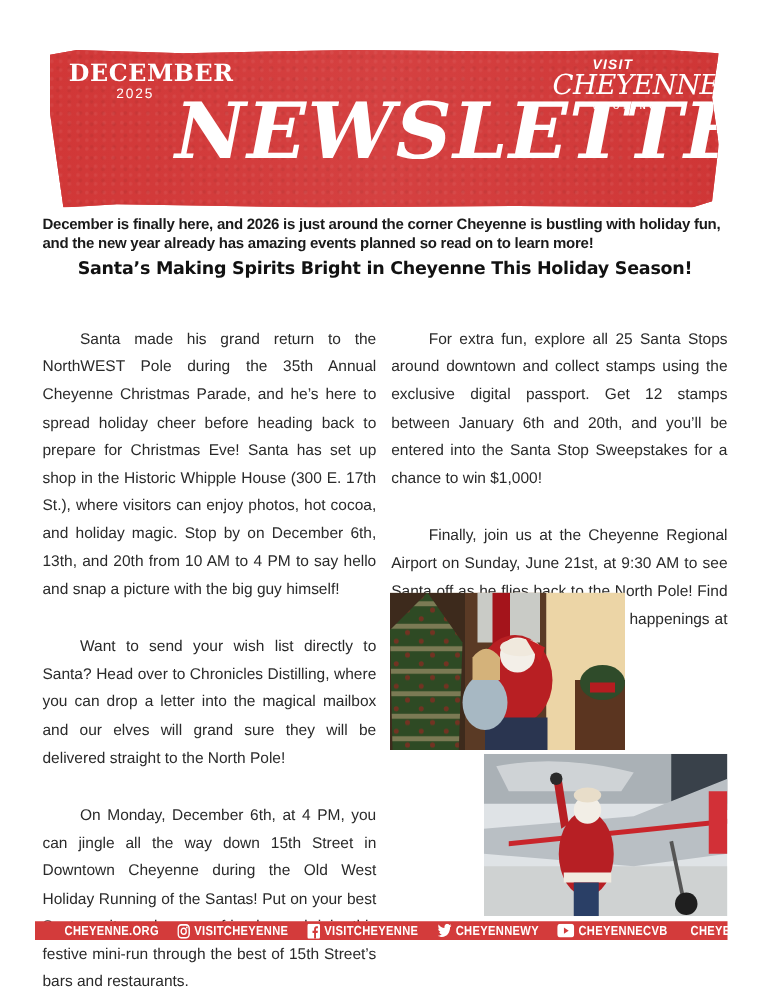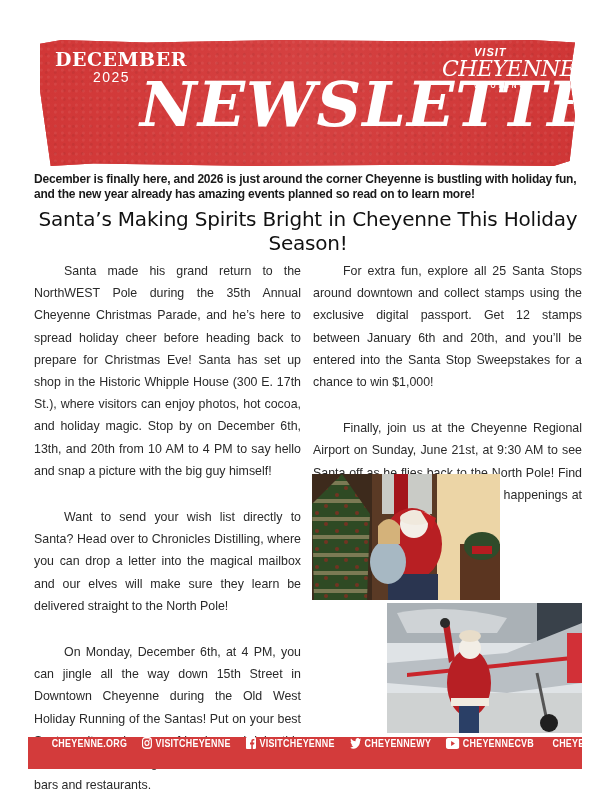--- a/index.html
+++ b/index.html
@@ -16,56 +16,56 @@
     background-size: 7px 7px, 9px 9px, 100% 100%;
     clip-path: polygon(0% 3%, 4% 0%, 20% 2%, 45% 0%, 70% 1%, 92% 0%, 100% 2%, 99% 30%, 100% 60%, 99% 96%, 96% 100%, 70% 99%, 40% 100%, 10% 98%, 2% 100%, 1% 70%, 0% 40%);
   }
   .banner .month {
     position: absolute; left: 15px; top: 8px;
     font-family: "DejaVu Serif", serif; font-weight: bold; font-size: 19px;
     color: #fff; letter-spacing: 0.5px;
   }
   .banner .year {
     position: absolute; left: 53px; top: 29px;
-    font-family: "Liberation Sans", sans-serif; font-size: 14px; color: #fff; letter-spacing: 1.5px;
+    font-family: "Liberation Sans", sans-serif; font-size: 11px; color: #fff; letter-spacing: 1.5px;
   }
   .banner .title {
     position: absolute; left: 100px; top: 34px;
     font-family: "DejaVu Serif", serif; font-style: italic; font-weight: bold;
     font-size: 62px; color: #fff; letter-spacing: 1px; line-height: 1;
   }
   .logo { position: absolute; left: 398px; top: 4px; width: 132px; height: 50px; color: #fff; }
   .logo .visit { position: absolute; left: 36px; top: 2px; font-size: 11px; font-weight: bold; font-style: italic; letter-spacing: 1px; }
   .logo .city { position: absolute; left: 4px; top: 12px; font-family: "DejaVu Serif", serif; font-style: italic; font-weight: normal; font-size: 22px; letter-spacing: -0.5px; }
   .logo .state { position: absolute; left: 36px; top: 38px; font-size: 6.5px; letter-spacing: 3px; font-weight: bold; }
 
   .intro {
     position: absolute; left: 34px; top: 172px; width: 548px;
     font-weight: bold; font-size: 12px; line-height: 15px; color: #1a1a1a;
     letter-spacing: -0.2px;
   }
   .headline {
     position: absolute; left: 30px; top: 207px; width: 556px; text-align: center;
-    font-family: "DejaVu Sans", sans-serif; font-weight: normal; font-size: 20px; color: #111;
+    font-family: "DejaVu Sans", sans-serif; font-weight: bold; font-size: 14px; color: #111;
     letter-spacing: -0.2px;
   }
 
   .col { position: absolute; font-size: 12.4px; line-height: 22.2px; text-align: justify; color: #2a2a2a; }
   .col p { text-indent: 30px; margin-bottom: 0; margin-top: 24px; }
   .col-left { left: 34px; top: 236px; width: 267px; }
   .col-right { left: 313px; top: 236px; width: 269px; }
   .col-right p { margin-bottom: 0; }
 
   .photo { position: absolute; overflow: hidden; }
   .photo-santa-house { left: 312px; top: 474px; width: 188px; height: 126px; }
   .photo-santa-plane { left: 387px; top: 603px; width: 195px; height: 130px; }
 
   .footer {
-    position: absolute; left: 28px; top: 737px; width: 554px; height: 32px;
-    background: #d33b3b; display: flex; align-items: flex-start; justify-content: space-between;
+    position: absolute; left: 28px; top: 737px; width: 554px; height: 15px;
+    background: #d33b3b; display: flex; align-items: center; justify-content: space-between;
     padding: 0 10px 0 17px; color: #fff;
   }
   .footer .item { display: flex; align-items: center; gap: 4px; font-size: 10.5px; font-weight: bold; letter-spacing: 0.3px; transform: scaleX(0.85); transform-origin: center; white-space: nowrap; }
   .footer svg { display: block; }
 </style>
 </head>
 <body>
 
 <div class="banner">
   <div class="month">DECEMBER</div>
@@ -77,21 +77,21 @@
     <span class="state">WYOMING</span>
   </div>
 </div>
 
 <div class="intro">December is finally here, and 2026 is just around the corner Cheyenne is bustling with holiday fun, and the new year already has amazing events planned so read on to learn more!</div>
 
 <div class="headline">Santa’s Making Spirits Bright in Cheyenne This Holiday Season!</div>
 
 <div class="col col-left">
   <p>Santa made his grand return to the NorthWEST Pole during the 35th Annual Cheyenne Christmas Parade, and he’s here to spread holiday cheer before heading back to prepare for Christmas Eve! Santa has set up shop in the Historic Whipple House (300 E. 17th St.), where visitors can enjoy photos, hot cocoa, and holiday magic. Stop by on December 6th, 13th, and 20th from 10 AM to 4 PM to say hello and snap a picture with the big guy himself!</p>
-  <p>Want to send your wish list directly to Santa? Head over to Chronicles Distilling, where you can drop a letter into the magical mailbox and our elves will make sure they learn be delivered straight to the North Pole!</p>
+  <p>Want to send your wish list directly to Santa? Head over to Chronicles Distilling, where you can drop a letter into the magical mailbox and our elves will grand sure they will be delivered straight to the North Pole!</p>
   <p>On Monday, December 6th, at 4 PM, you can jingle all the way down 15th Street in Downtown Cheyenne during the Old West Holiday Running of the Santas! Put on your best Santa suit, grab some friends, and join this festive mini-run through the best of 15th Street’s bars and restaurants.</p>
 </div>
 
 <div class="col col-right">
   <p>For extra fun, explore all 25 Santa Stops around downtown and collect stamps using the exclusive digital passport. Get 12 stamps between January 6th and 20th, and you’ll be entered into the Santa Stop Sweepstakes for a chance to win $1,000!</p>
   <p>Finally, join us at the Cheyenne Regional Airport on Sunday, June 21st, at 9:30 AM to see Santa off as he flies back to the North Pole! Find all these details and more holiday happenings at OldWestHoliday.com!</p>
 </div>
 
 <div class="photo photo-santa-house">
   <svg width="188" height="126" viewBox="0 0 188 126">

